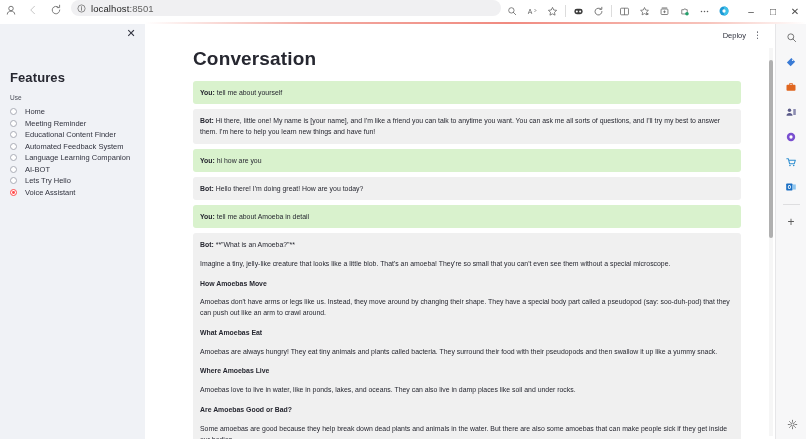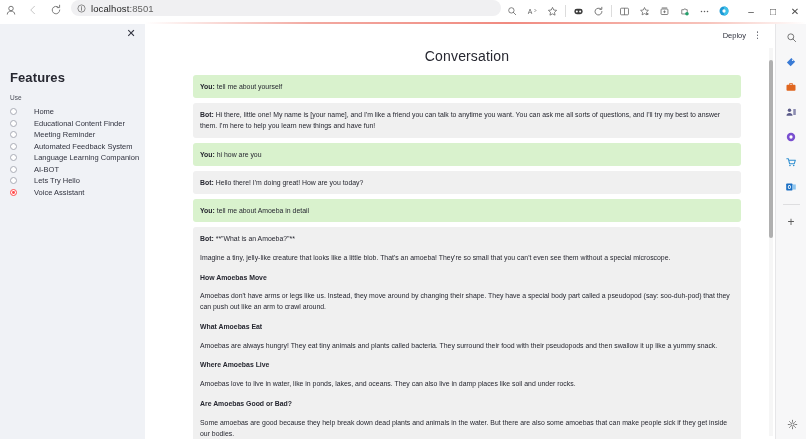--- a/index.html
+++ b/index.html
@@ -84,21 +84,21 @@
   }
   #use-label {
     position: absolute; top: 70px; left: 10px;
     font-size: 6.5px; color: #4b4e58;
   }
   #radio-list {
     position: absolute; top: 82px; left: 10px;
     display: flex; flex-direction: column; gap: 0px;
   }
   .radio-row {
-    display: flex; align-items: center; gap: 17px;
+    display: flex; align-items: center; gap: 8px;
     height: 11.5px;
   }
   .radio-mark {
     width: 7px; height: 7px; border-radius: 50%;
     border: 1px solid #a9acb5; background: #fff;
     flex: 0 0 auto; position: relative;
   }
   .radio-row.selected .radio-mark {
     border-color: #ff4b4b;
   }
@@ -118,22 +118,22 @@
   #topbar {
     position: absolute; top: 0; right: 14px;
     height: 22px; display: flex; align-items: center; gap: 7px;
   }
   #deploy-btn { font-size: 7.5px; color: #31333f; padding-left: 36px; }
   #topbar-menu { font-size: 9px; color: #31333f; line-height: 1; letter-spacing:-1px;}
 
   #content { position: absolute; top: 24px; left: 48px; width: 548px; }
 
   #conversation-title {
-    font-size: 14px; font-weight: 400; color: #262730;
-    letter-spacing: .15px; margin-bottom: 11px; text-align: center;
+    font-size: 19px; font-weight: 700; color: #262730;
+    letter-spacing: .15px; margin-bottom: 11px;
   }
 
   .msg {
     border-radius: 3px;
     padding: 6px 7px;
     margin-bottom: 5px;
     font-size: 6.9px;
     line-height: 1.62;
     color: #262730;
   }
@@ -297,25 +297,25 @@
     <div id="sidebar-close">✕</div>
     <div id="features-title">Features</div>
     <div id="use-label">Use</div>
     <div id="radio-list">
         <div class="radio-row">
           <span class="radio-mark"></span>
           <span class="radio-label">Home</span>
         </div>
         <div class="radio-row">
           <span class="radio-mark"></span>
+          <span class="radio-label">Meeting Reminder</span>
+        </div>
+        <div class="radio-row">
+          <span class="radio-mark"></span>
           <span class="radio-label">Educational Content Finder</span>
-        </div>
-        <div class="radio-row">
-          <span class="radio-mark"></span>
-          <span class="radio-label">Meeting Reminder</span>
         </div>
         <div class="radio-row">
           <span class="radio-mark"></span>
           <span class="radio-label">Automated Feedback System</span>
         </div>
         <div class="radio-row">
           <span class="radio-mark"></span>
           <span class="radio-label">Language Learning Companion</span>
         </div>
         <div class="radio-row">

